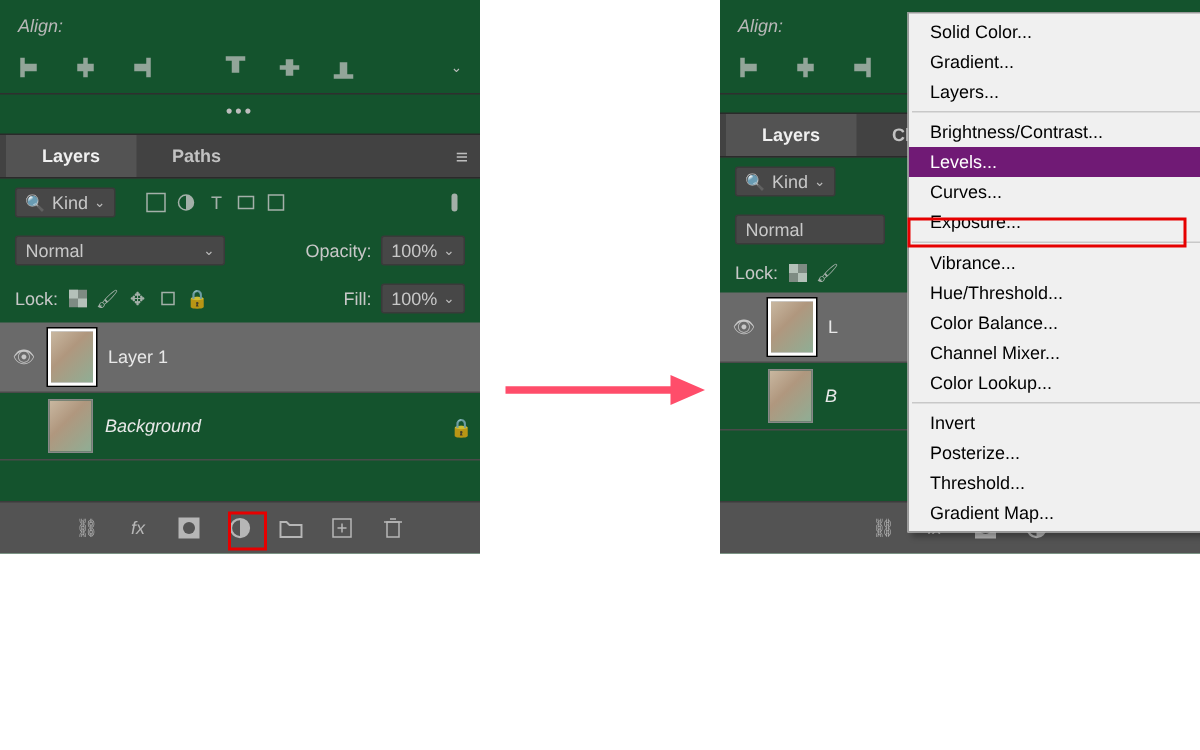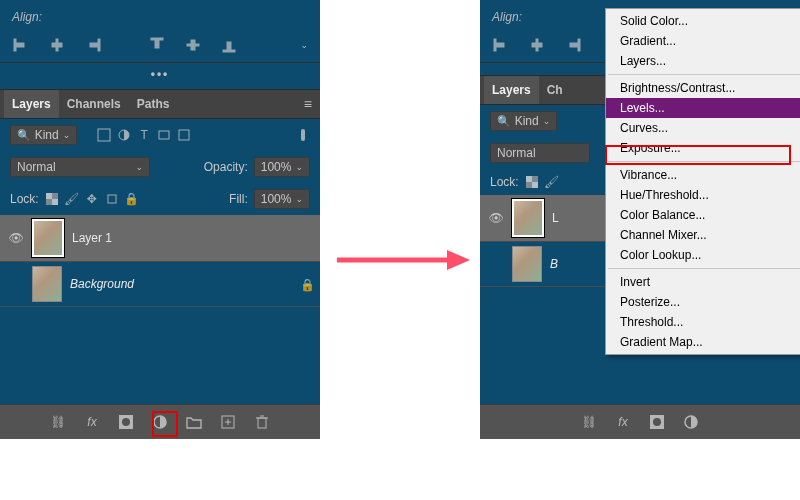--- a/index.html
+++ b/index.html
@@ -1,30 +1,30 @@
 <!DOCTYPE html>
 <html><head>
 <meta charset="utf-8">
 <style>
 *{box-sizing:border-box;margin:0;padding:0;font-family:Tahoma,Arial,sans-serif;font-size:12px;color:#c8c8c8}
 body{background:#fff;width:800px;height:500px;overflow:hidden}
 .stage{position:relative;width:800px;height:500px}
-.panel{position:absolute;width:320px;height:439px;background:#0c4a6e;overflow:hidden}
+.panel{position:absolute;width:320px;height:369px;background:#14532d;overflow:hidden}
 .p1{left:0;top:0}
 .p2{left:480;top:0}
 .p2{left:480px}
 .sec{padding:8px 12px;border-bottom:1px solid #3a3a3a}
 .align-label{font-style:italic;color:#b8b8b8;font-size:12px}
 .iconbar{display:flex;gap:18px;align-items:center;padding:10px 12px 8px 12px;border-bottom:1px solid #2f2f2f}
 .ic{width:18px;height:18px;display:flex;align-items:center;justify-content:center;opacity:.7}
 .ic svg{stroke:#c8c8c8;fill:#c8c8c8}
 .spacer{flex:1}
 .dots{letter-spacing:2px;font-weight:bold;color:#bdbdbd}
 .tabs{display:flex;align-items:center;background:#424242;border-bottom:1px solid #2a2a2a;padding-left:4px}
-.tab{padding:7px 8px;font-weight:bold;color:#c2c2c2;font-size:12px}
+.tab{padding:7px 24px;font-weight:bold;color:#c2c2c2;font-size:12px}
 .tab.active{background:#535353;color:#f0f0f0}
 .hamb{margin-left:auto;margin-right:8px;font-size:14px;color:#bdbdbd}
 .row{display:flex;align-items:center;gap:6px;padding:6px 10px}
 .sel{background:#474747;border:1px solid #3a3a3a;border-radius:2px;padding:2px 6px;display:flex;align-items:center;gap:4px}
 .chev{font-size:9px;color:#bdbdbd}
 .tiny-ic{width:14px;height:14px;display:inline-flex;align-items:center;justify-content:center;opacity:.8}
 .layer-row{display:flex;align-items:center;gap:8px;padding:4px 8px;border-bottom:1px solid #4a4a4a}
 .layer-row.sel-row{background:#6a6a6a}
 .eye{width:16px;height:16px;display:flex;align-items:center;justify-content:center}
 .thumb{width:32px;height:38px;background:#bba;border:2px solid #fff;box-shadow:0 0 0 1px #000;flex-shrink:0;background:linear-gradient(135deg,#c9b8a1 0%, #b0977e 40%, #8fae95 100%)}
@@ -90,21 +90,20 @@
         </span>
     <span class="spacer"></span>
     <span class="chev">⌄</span>
   </div>
   <div class="iconbar" style="justify-content:center;padding-top:4px;border-bottom:1px solid #2a2a2a">
         <span class="dots">•••</span>
       </div>
 
   <div class="tabs">
     <div class="tab active">Layers</div>
-    <div class="tab">Channels</div>
     <div class="tab">Paths</div>
     <div class="hamb">≡</div>
   </div>
 
   <div class="row">
     <div class="sel">
           <span style="font-size:11px">🔍</span>
           <span>Kind</span>
           <span class="chev">⌄</span>
         </div>

